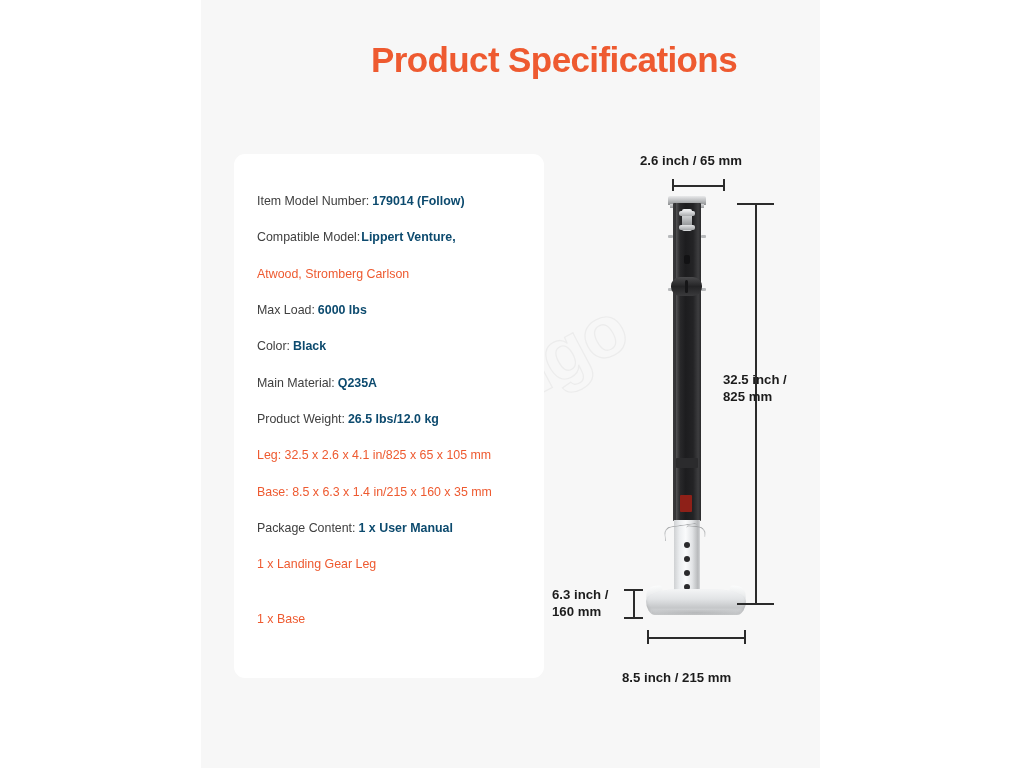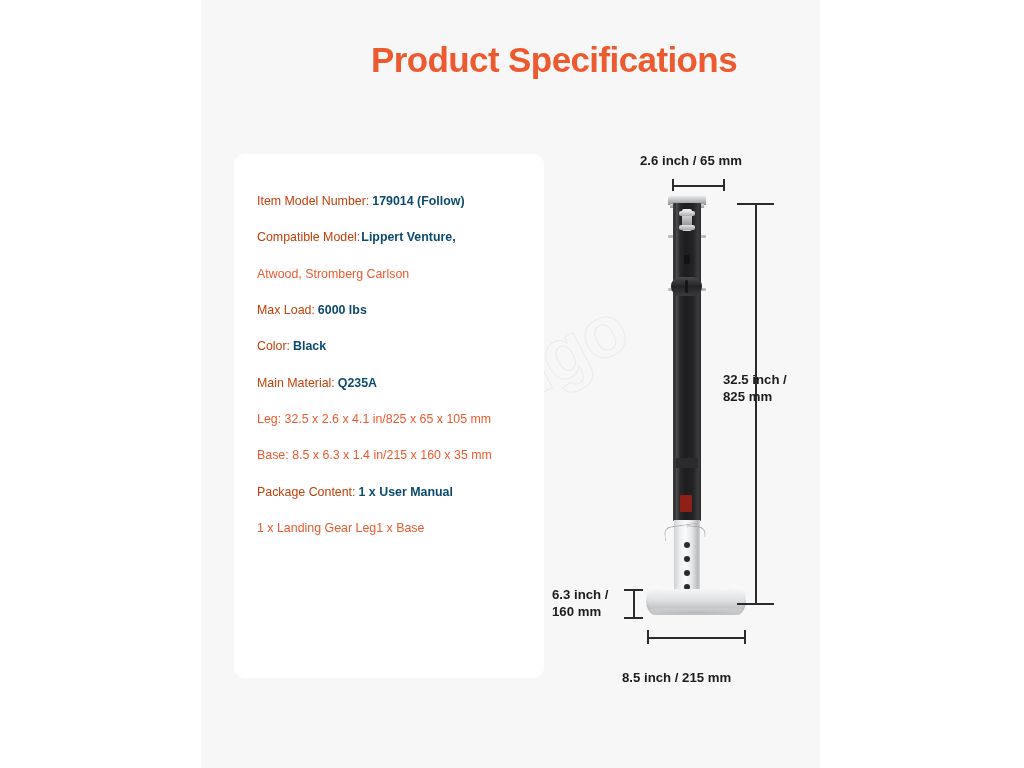--- a/index.html
+++ b/index.html
@@ -89,36 +89,38 @@
   .spec-row {
     font-size: 12.4px;
     line-height: 1.05;
     margin-bottom: 23.3px;
     white-space: nowrap;
     color: #4a4a4a;
   }
   .spec-row:last-child { margin-bottom: 0; }
 
   .lbl {
-    color: #c2410c;
+    color: #404040;
     font-weight: 400;
   }
   .val {
     color: #0c4a6e;
     font-weight: 700;
     margin-left: 3px;
   }
   .val-only {
     color: #ee5a30;
     font-weight: 400;
   }
   .val-tight { margin-left: 1px; }
 
   .pkg-line {
     display: flex;
+    gap: 42px;
+    flex-direction: column;
   }
 
   
   .photo {
     position: absolute;
     left: 560px;
     top: 140px;
     width: 300px;
     height: 540px;
     z-index: 4;
@@ -435,20 +437,23 @@
       </div>
 
       <div class="spec-row">
         <span class="lbl">Color:</span><span class="val">Black</span>
       </div>
 
       <div class="spec-row">
         <span class="lbl">Main Material:</span><span class="val">Q235A</span>
       </div>
 
+      <div class="spec-row">
+        <span class="lbl">Product Weight:</span><span class="val">26.5 lbs/12.0 kg</span>
+      </div>
 
 
       <div class="spec-row">
         <span class="val-only">Leg: 32.5 x 2.6 x 4.1 in/825 x 65 x 105 mm</span>
       </div>
 
       <div class="spec-row">
         <span class="val-only">Base: 8.5 x 6.3 x 1.4 in/215 x 160 x 35 mm</span>
       </div>
 

